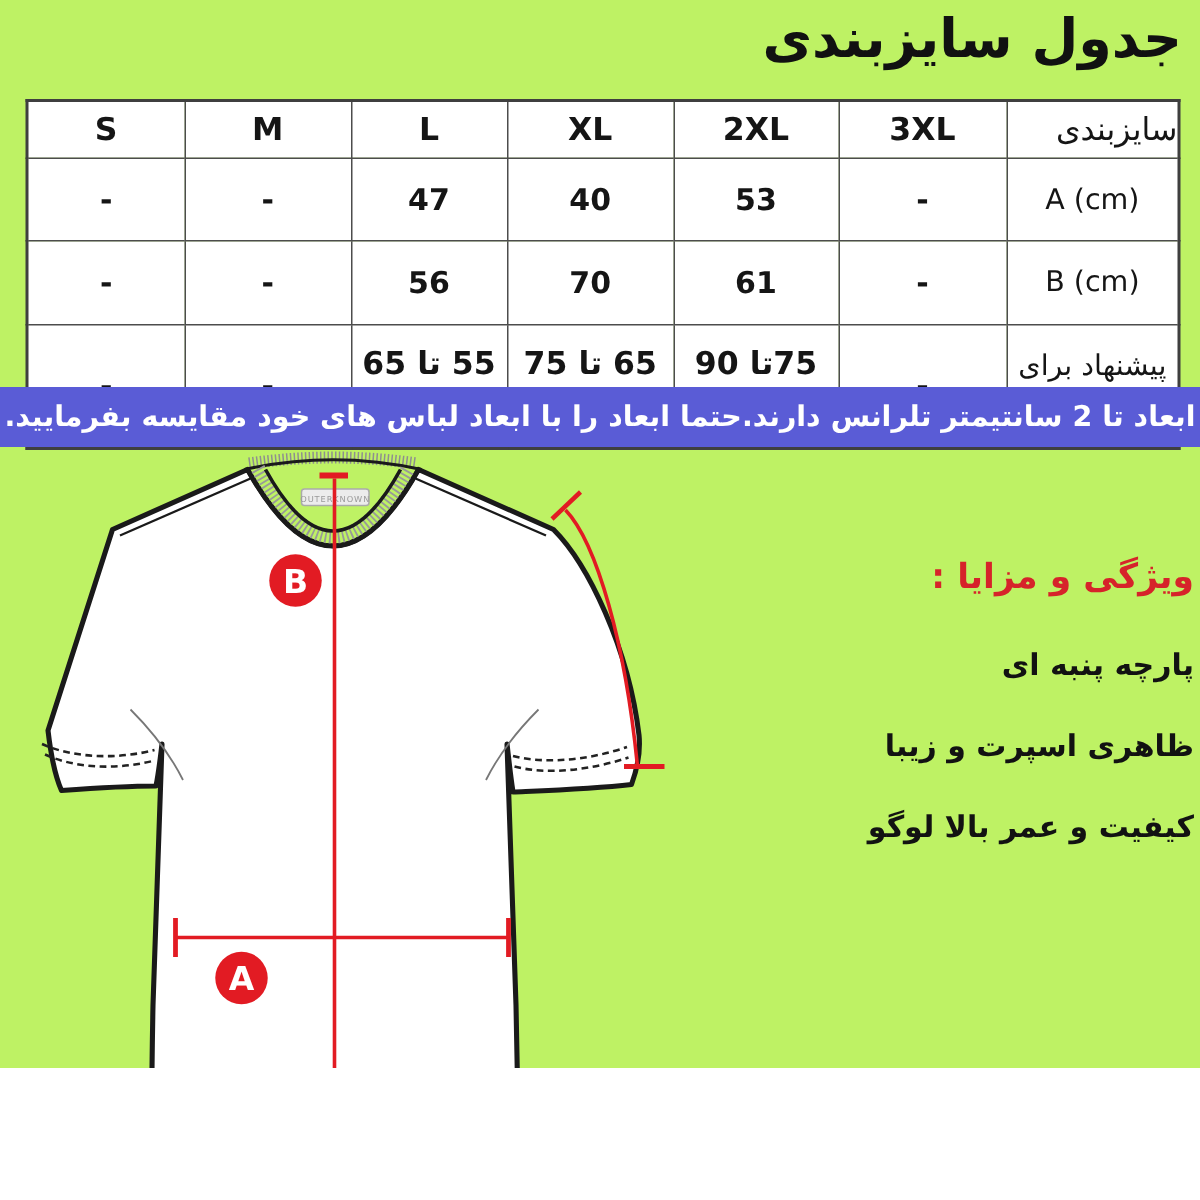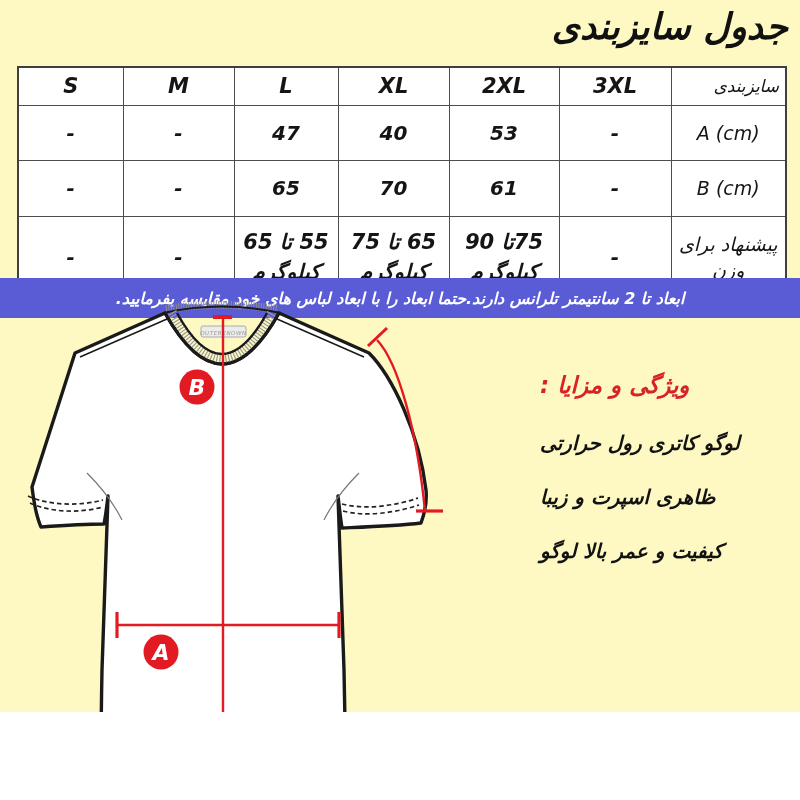--- a/index.html
+++ b/index.html
@@ -1,23 +1,22 @@
 <!DOCTYPE html>
 <html lang="fa"><head>
 <meta charset="utf-8">
 <style>
   * { margin: 0; padding: 0; box-sizing: border-box; }
   html, body { background: #ffffff; }
   body { font-family: "DejaVu Sans", sans-serif; }
   #canvas {
     position: relative;
     width: 800px; height: 712px;
-    background: #fef9c3;
+    background: #bef264;
     overflow: hidden;
-    font-style: italic;
   }
 
   
   .page-title {
     position: absolute; top: 6px; right: 12px;
     direction: rtl;
     font-size: 36px; font-weight: 800; color: #111;
     letter-spacing: -0.5px;
   }
 
@@ -32,41 +31,41 @@
   table.size-table th, table.size-table td {
     border: 1.5px solid #4c4c4c;
     text-align: center; vertical-align: middle;
     background: #fff;
   }
   tr.hdr     { height: 38px; }
   tr.row-a   { height: 36px; }
   tr.row-b   { height: 37px; }
   tr.row-wt  { height: 74px; }
   th.size-h  { font-size: 21px; font-weight: 700; }
-  th.label-h { font-size: 17px; font-weight: 500; padding-left: 36px; }
+  th.label-h { font-size: 21px; font-weight: 500; padding-left: 36px; }
   td.lbl     { font-size: 19px; font-weight: 500; padding: 14px 6px; line-height: 1.4; }
   td.val     { font-size: 20px; font-weight: 700; }
   td.wt      { font-size: 21px; font-weight: 700; line-height: 1.45; padding: 3px 5px; }
 
   
   .notice {
     position: absolute; left: 0; top: 258px; width: 800px; height: 40px;
     background: #5A5CD6;
     color: #ffffff; direction: rtl;
     display: flex; align-items: center; justify-content: center;
-    font-size: 16px; font-weight: 700; white-space: nowrap; margin-top: 20px;
+    font-size: 19px; font-weight: 700; white-space: nowrap;
   }
 
   
   .diagram { position: absolute; left: 20px; top: 300px; width: 520px; height: 500px; }
 
   
   .features {
     position: absolute; left: 540px; top: 372px; width: 256px;
-    direction: rtl; text-align: left;
+    direction: rtl; text-align: right;
   }
   .features-title {
     color: #D6232A; font-size: 23px; font-weight: 800; margin-bottom: 33px;
   }
   .feature-item {
     color: #121212; font-size: 20px; font-weight: 700; margin-bottom: 30px;
   }
 </style>
 </head>
 <body>
@@ -103,21 +102,21 @@
         <td class="val">40</td>
         <td class="val">47</td>
         <td class="val">-</td>
         <td class="val">-</td>
       </tr>
       <tr class="row-b">
         <td class="lbl">B (cm)</td>
         <td class="val">-</td>
         <td class="val">61</td>
         <td class="val">70</td>
-        <td class="val">65</td>
+        <td class="val">56</td>
         <td class="val">-</td>
         <td class="val">-</td>
       </tr>
       <tr class="row-wt">
         <td class="lbl">پیشنهاد برای وزن</td>
         <td class="val">-</td>
         <td class="wt">75تا 90 کیلوگرم</td>
         <td class="wt">65 تا 75 کیلوگرم</td>
         <td class="wt">55 تا 65 کیلوگرم</td>
         <td class="val">-</td>
@@ -193,18 +192,18 @@
 
     <circle cx="177" cy="87" r="17.5" fill="#E21B23"></circle>
     <text x="177" y="95" text-anchor="middle" font-size="22" font-weight="bold" fill="#ffffff" font-family="DejaVu Sans, sans-serif">B</text>
 
     <circle cx="141" cy="352" r="17.5" fill="#E21B23"></circle>
     <text x="141" y="360" text-anchor="middle" font-size="22" font-weight="bold" fill="#ffffff" font-family="DejaVu Sans, sans-serif">A</text>
   </svg>
 
   <div class="features">
     <div class="features-title">ویژگی و مزایا :</div>
-    <div class="feature-item">لوگو کاتری رول حرارتی</div>
+    <div class="feature-item">پارچه پنبه ای</div>
     <div class="feature-item">ظاهری اسپرت و زیبا</div>
     <div class="feature-item">کیفیت و عمر بالا لوگو</div>
   </div>
 
 </div>
 
 </body></html>

